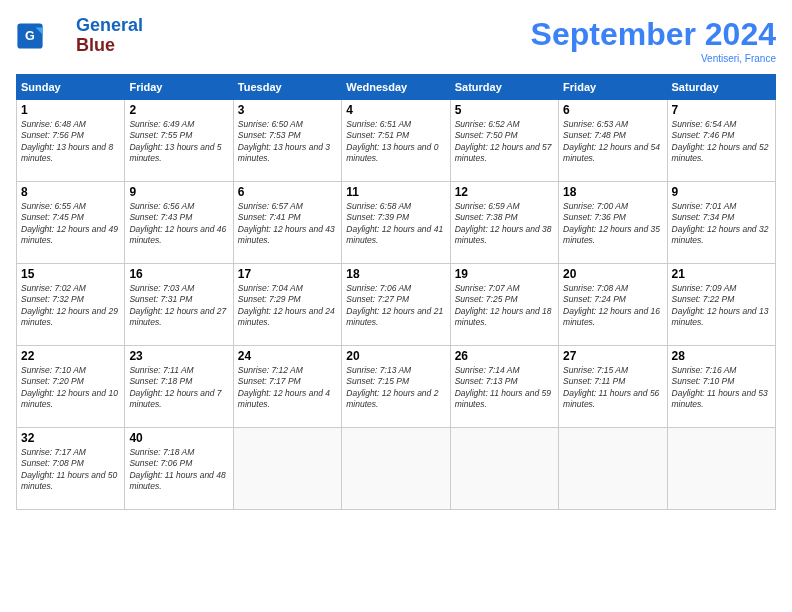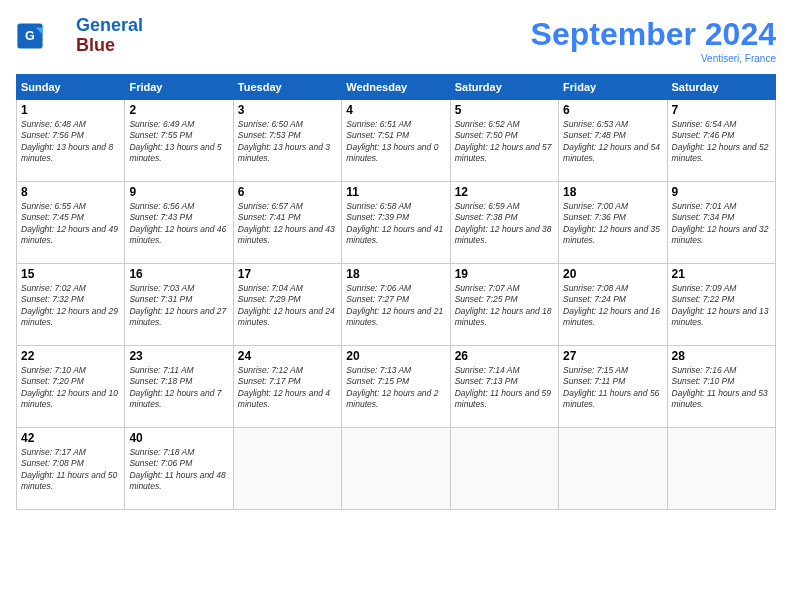--- a/index.html
+++ b/index.html
@@ -351,21 +351,21 @@
         <span class="day-number">28</span>
         <div class="day-info">
           Sunrise: 7:16 AM<br>
           Sunset: 7:10 PM<br>
           Daylight: 11 hours and 53 minutes.
         </div>
       </td>
         </tr>
         <tr>
           <td>
-        <span class="day-number">42</span>
+        <span class="day-number">32</span>
         <div class="day-info">
           Sunrise: 7:17 AM<br>
           Sunset: 7:08 PM<br>
           Daylight: 11 hours and 50 minutes.
         </div>
       </td>
           <td>
         <span class="day-number">40</span>
         <div class="day-info">
           Sunrise: 7:18 AM<br>

